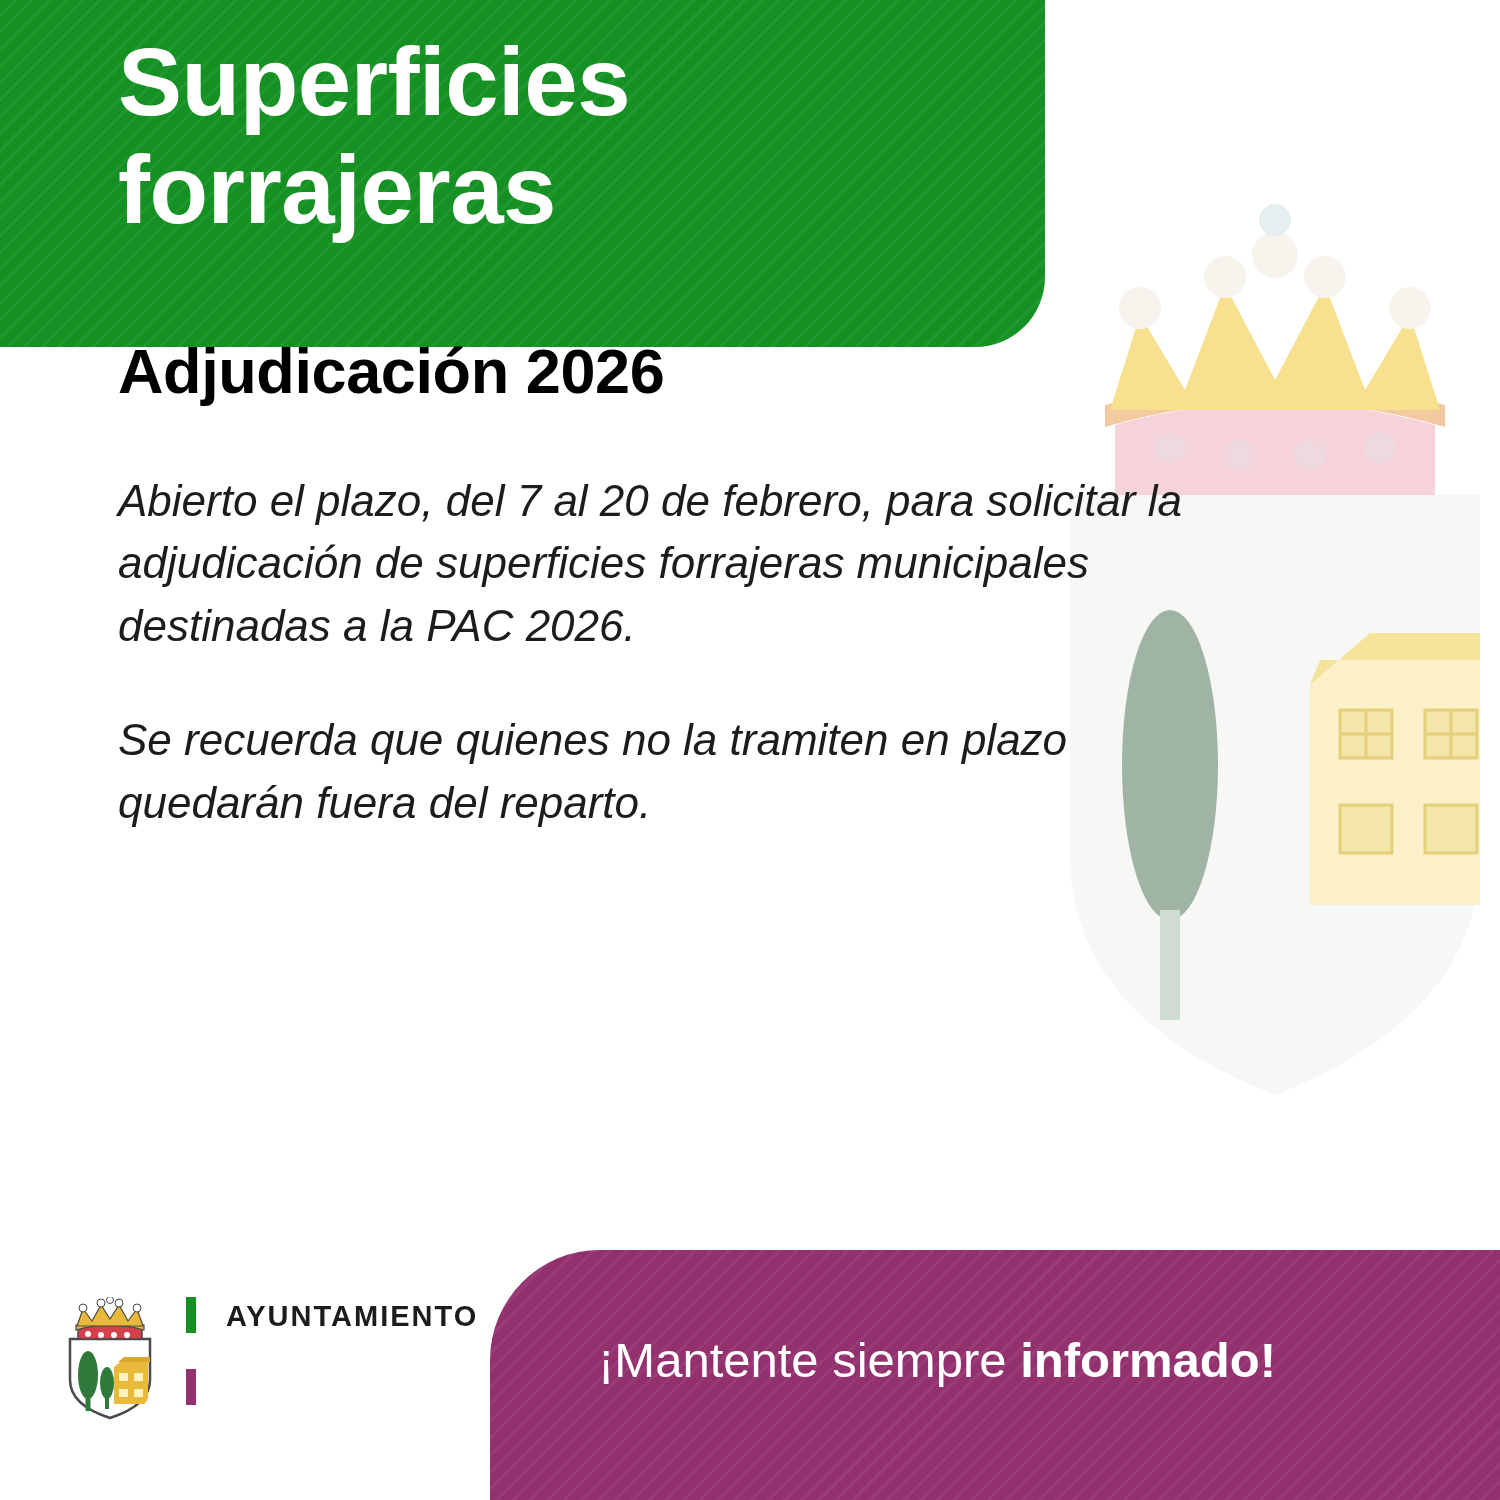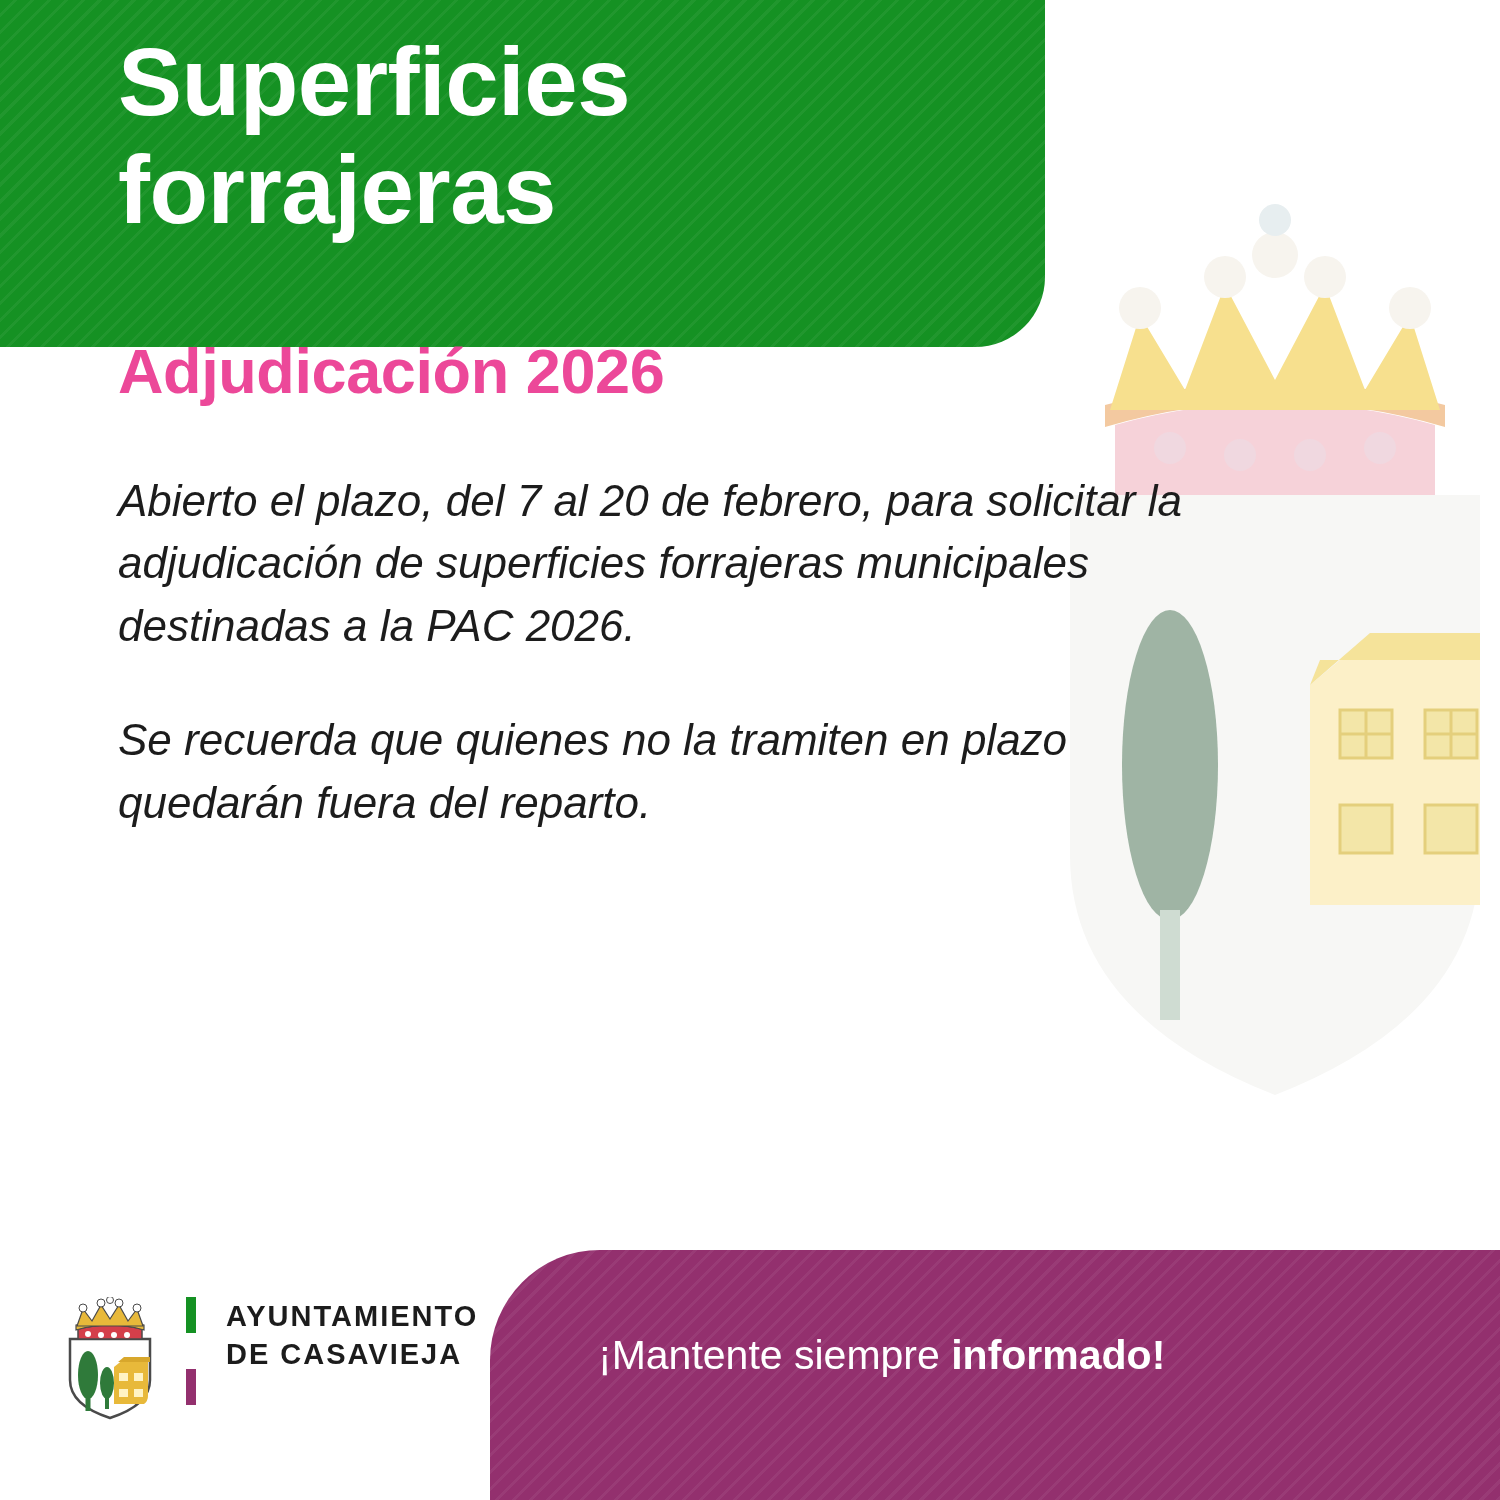--- a/index.html
+++ b/index.html
@@ -71,21 +71,21 @@
     white-space: pre-line;
   }
 
   
   .subtitle {
     position: absolute;
     left: 118px;
     top: 335px;
     font-size: 63px;
     font-weight: bold;
-    color: #ec4899;
+    color: #000000;
     letter-spacing: -0.4px;
   }
 
   .bodytext {
     position: absolute;
     left: 118px;
     top: 470px;
     width: 1135px;
     font-size: 44px;
     line-height: 1.42;
@@ -120,21 +120,21 @@
       rgba(255,255,255,0.055) 3px,
       rgba(255,255,255,0) 3px,
       rgba(255,255,255,0) 12px
     );
     pointer-events: none;
   }
   .footer-text {
     position: relative;
     z-index: 2;
     color: #ffffff;
-    font-size: 41px;
+    font-size: 49px;
     line-height: 1.32;
     padding: 78px 16px 0 108px;
   }
   .footer-text .line {
     white-space: nowrap;
   }
   .footer-text b {
     font-weight: bold;
   }
 
@@ -258,17 +258,16 @@
     </svg>
 
     <div class="logo-bars">
       <span class="bar-green"></span>
       <span class="bar-white"></span>
       <span class="bar-purple"></span>
     </div>
 
     <div class="logo-words">
       <div>AYUNTAMIENTO</div>
-      <div>DE CASAVIEJA</div>
     </div>
   </div>
 
 </div>
 
 </body></html>

